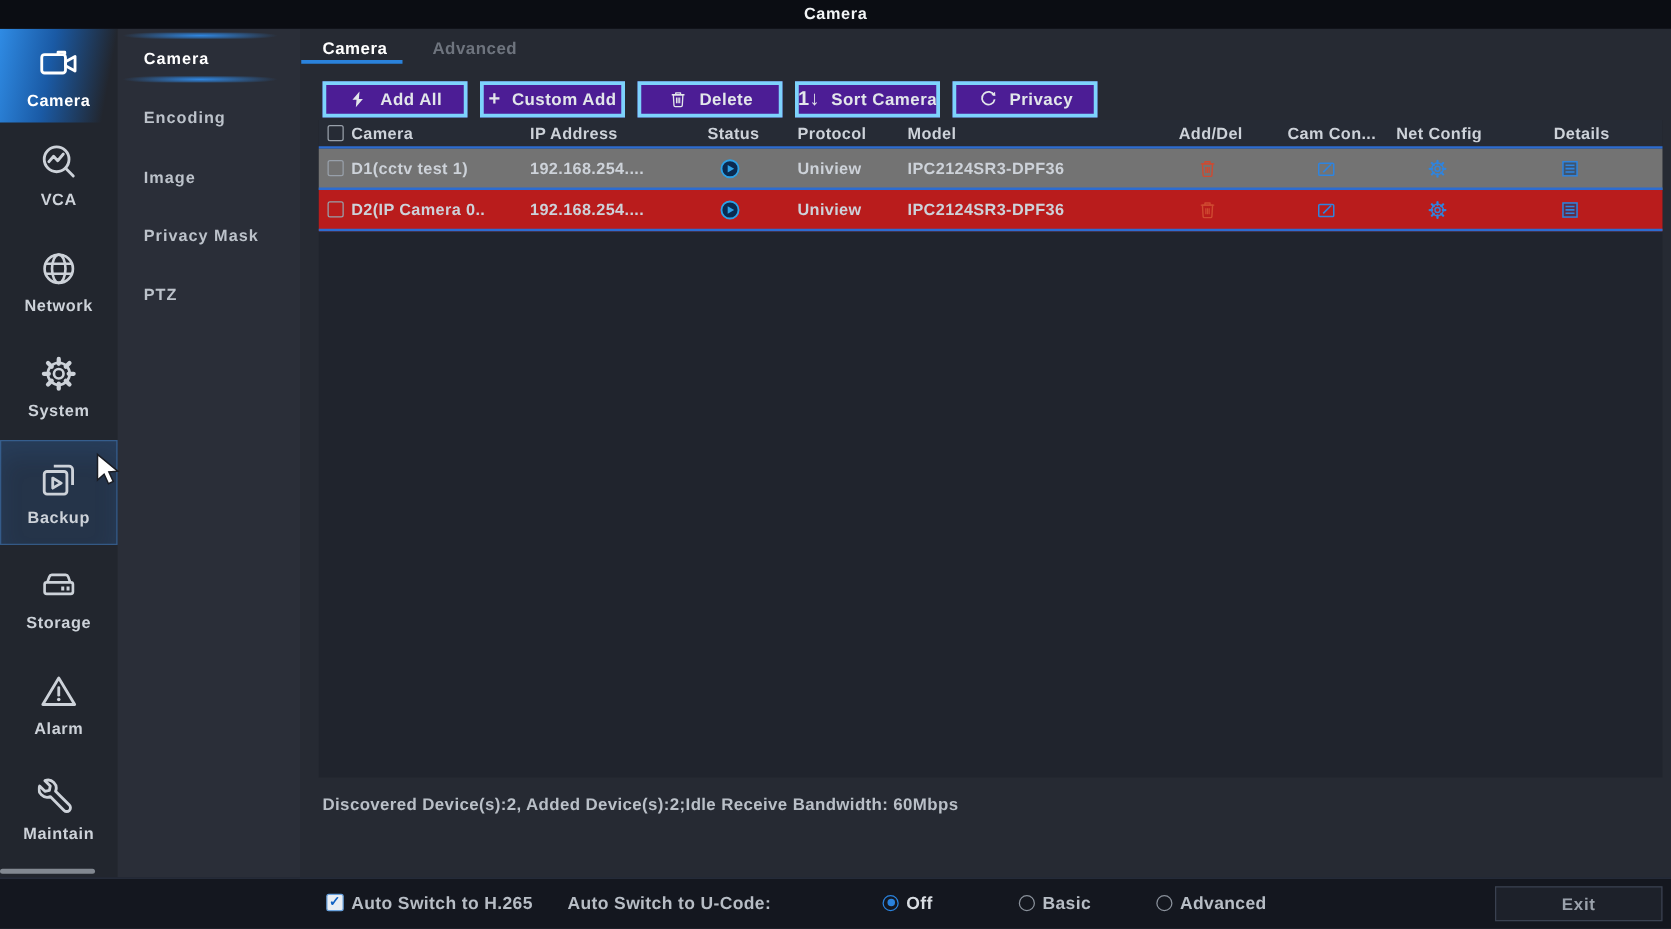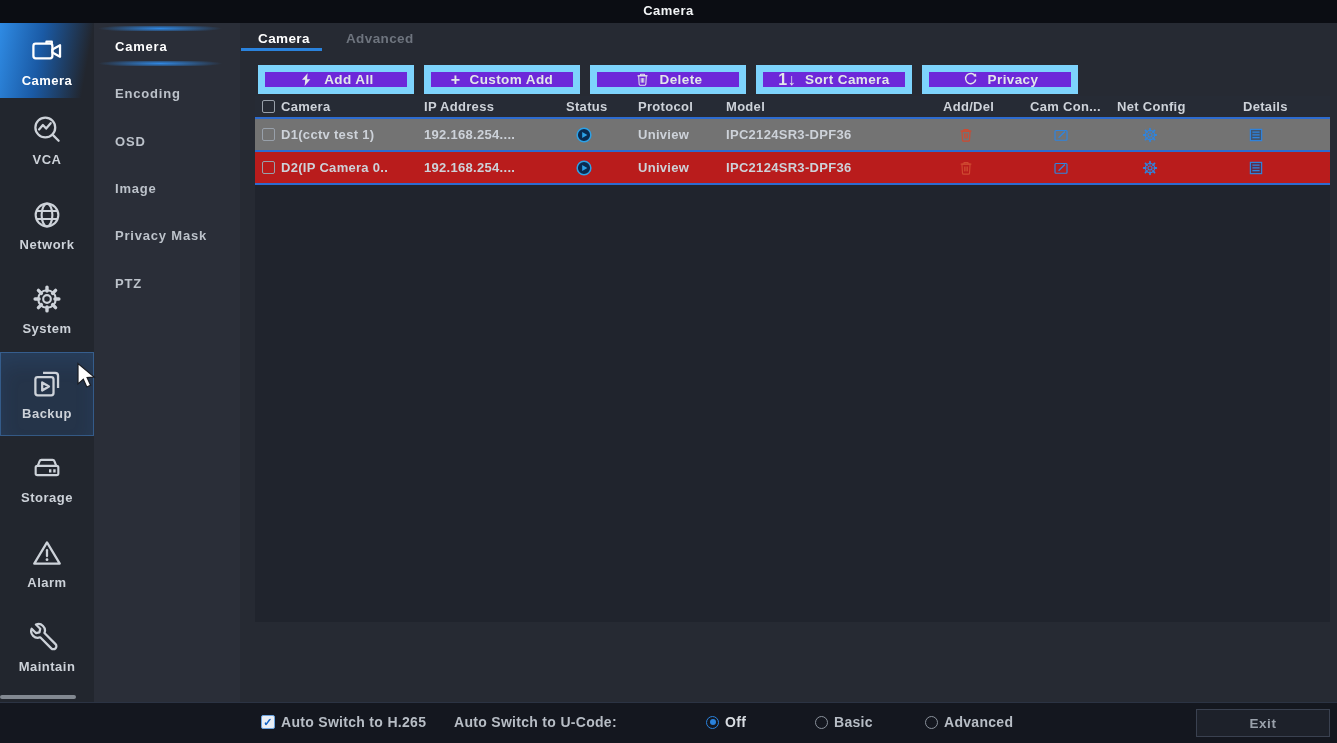--- a/index.html
+++ b/index.html
@@ -36,21 +36,21 @@
   .sub-item.active::before { top:3px; } .sub-item.active::after { bottom:4px; }
 
   
   .content { position:absolute; left:240px; top:23px; width:1097px; height:679px; background:#262a33; }
   .tabs { position:absolute; top:8px; left:18px; display:flex; gap:36px; }
   .tab { position:relative; font-size:13.5px; font-weight:bold; letter-spacing:.4px; color:#6e747e; cursor:default; }
   .tab.active { color:#ffffff; }
   .tab.active::after { content:""; position:absolute; left:-17px; top:17px; width:81px; height:3px; background:#2a82dc; }
 
   .toolbar { position:absolute; top:42px; left:18px; display:flex; gap:10px; }
-  .tbtn { width:156px; height:29px; background:#6d28d9; border:7px solid #7dd3fc;
+  .tbtn { width:116px; height:29px; background:#4c1d95; border:3px solid #7dd3fc;
           display:flex; align-items:center; justify-content:center; gap:9px;
           color:#e2e6ea; font-size:13.5px; font-weight:bold; letter-spacing:.4px; white-space:nowrap; overflow:hidden; }
   .tic { width:17px; height:17px; flex:0 0 auto; color:#e2e6ea; }
   .tglyph { font-size:16px; font-weight:bold; line-height:1; }
 
   .panel { position:absolute; left:15px; top:73px; width:1075px; height:526px; background:#20242d; }
   .grid { display:grid; grid-template-columns:169px 142px 72px 88px 217px 87px 87px 126px 1fr; align-items:center; }
   .thead { height:23px; background:#262b35; border-bottom:2px solid #2d6cd0;
            color:#cdd2d9; font-size:13px; font-weight:bold; letter-spacing:.3px; }
   .trow { height:33px; border-bottom:2px solid #2d6cd0; color:#cdd2d9; font-size:13px; font-weight:bold; letter-spacing:.3px; }
@@ -240,23 +240,20 @@
     </div>
     <div class="rail-thumb"></div>
   </div>
 
   <div class="submenu">
     <div class="sub-item active">
       <span>Camera</span>
       </div>
     <div class="sub-item">
       <span>Encoding</span>
-      </div>
-    <div class="sub-item">
-      <span>OSD</span>
       </div>
     <div class="sub-item">
       <span>Image</span>
       </div>
     <div class="sub-item">
       <span>Privacy Mask</span>
       </div>
     <div class="sub-item">
       <span>PTZ</span>
       </div>
@@ -409,20 +406,21 @@
             </svg>
           </div>
         <div class="cell details">
           <svg class="aic blue">
               <use href="#i-details"></use>
             </svg>
           </div>
       </div>
     </div>
 
+    <div class="status-line">Discovered Device(s):2, Added Device(s):2;Idle Receive Bandwidth: 60Mbps</div>
   </div>
 
   <div class="footer">
     <div class="f-item" style="left:261px">
       <span class="chk">
         <span>✓</span>
         </span>
       <span>Auto Switch to H.265</span>
     </div>
     <div class="f-item" style="left:454px">

